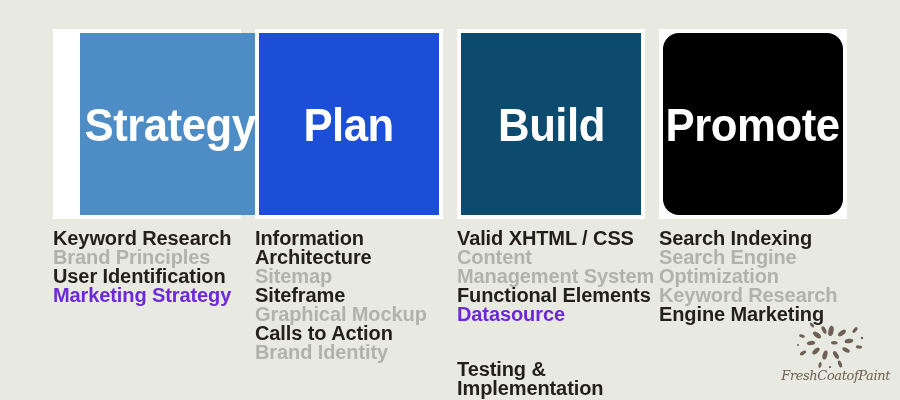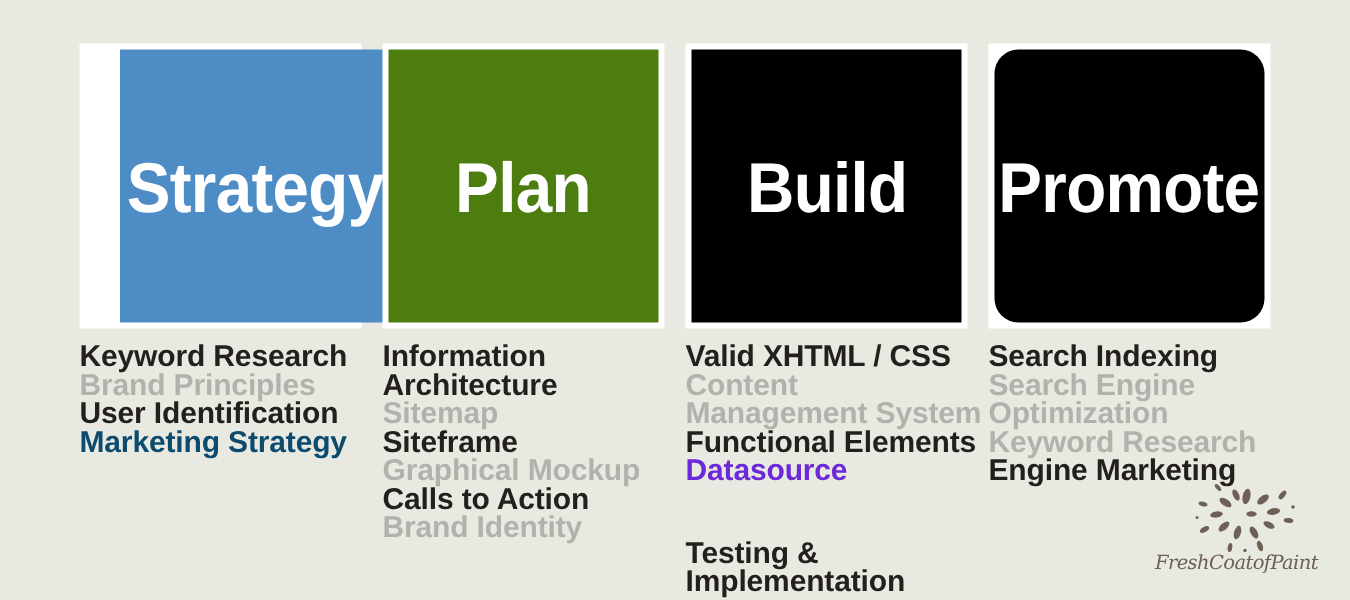--- a/index.html
+++ b/index.html
@@ -103,21 +103,21 @@
     left: 26px;
     top: 0;
     width: 70px;
     height: 46px;
   }
   .logo-text {
     position: absolute;
     left: 0;
     top: 46px;
     width: 120px;
-    text-align: left;
+    text-align: right;
     font-family: "DejaVu Serif", serif;
     font-style: italic;
     font-size: 13px;
     letter-spacing: -0.4px;
     color: #6f6055;
     white-space: nowrap;
   }
 </style>
 </head>
 <body>
@@ -129,43 +129,43 @@
     <div class="column strategy">
       <div class="block">
         <div class="block-inner" style="background-color: rgb(77, 140, 196); margin-left: 46px;">
           <span class="block-title" style="color: rgb(255, 255, 255);">Strategy</span>
         </div>
       </div>
       <ul class="item-list">
         <li class="item dark" style="color: rgb(35, 31, 28);">Keyword Research</li>
         <li class="item muted" style="color: rgb(178, 178, 173);">Brand Principles</li>
         <li class="item dark" style="color: rgb(35, 31, 28);">User Identification</li>
-        <li class="item muted" style="color: #0c4a6e;">Marketing Strategy</li>
+        <li class="item muted" style="color: #6d28d9;">Marketing Strategy</li>
       </ul>
     </div>
 
     <div class="column plan">
       <div class="block">
-        <div class="block-inner" style="background-color: #4d7c0f;">
+        <div class="block-inner" style="background-color: #1d4ed8;">
           <span class="block-title" style="color: rgb(255, 255, 255);">Plan</span>
         </div>
       </div>
       <ul class="item-list">
         <li class="item dark" style="color: rgb(35, 31, 28);">Information Architecture</li>
         <li class="item muted" style="color: rgb(178, 178, 173);">Sitemap</li>
         <li class="item dark" style="color: rgb(35, 31, 28);">Siteframe</li>
         <li class="item muted" style="color: rgb(178, 178, 173);">Graphical Mockup</li>
         <li class="item dark" style="color: rgb(35, 31, 28);">Calls to Action</li>
         <li class="item muted" style="color: rgb(178, 178, 173);">Brand Identity</li>
       </ul>
     </div>
 
     <div class="column build">
       <div class="block">
-        <div class="block-inner" style="background-color: #000000;">
+        <div class="block-inner" style="background-color: #0c4a6e;">
           <span class="block-title" style="color: rgb(255, 255, 255);">Build</span>
         </div>
       </div>
       <ul class="item-list">
         <li class="item dark" style="color: rgb(35, 31, 28);">Valid XHTML / CSS</li>
         <li class="item muted" style="color: rgb(178, 178, 173);">Content Management System</li>
         <li class="item dark" style="color: rgb(35, 31, 28);">Functional Elements</li>
         <li class="item muted" style="color: #6d28d9;">Datasource</li>
         <li class="item dark" style="color: rgb(35, 31, 28); margin-top: 36px;">Testing &amp; Implementation</li>
       </ul>

